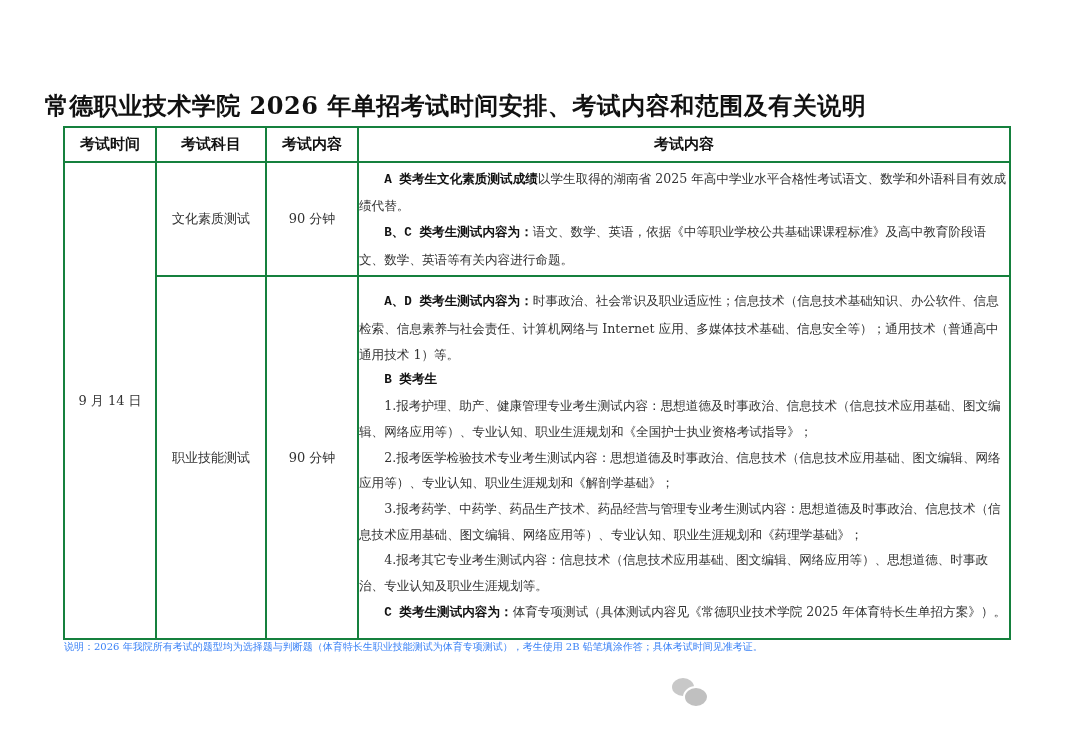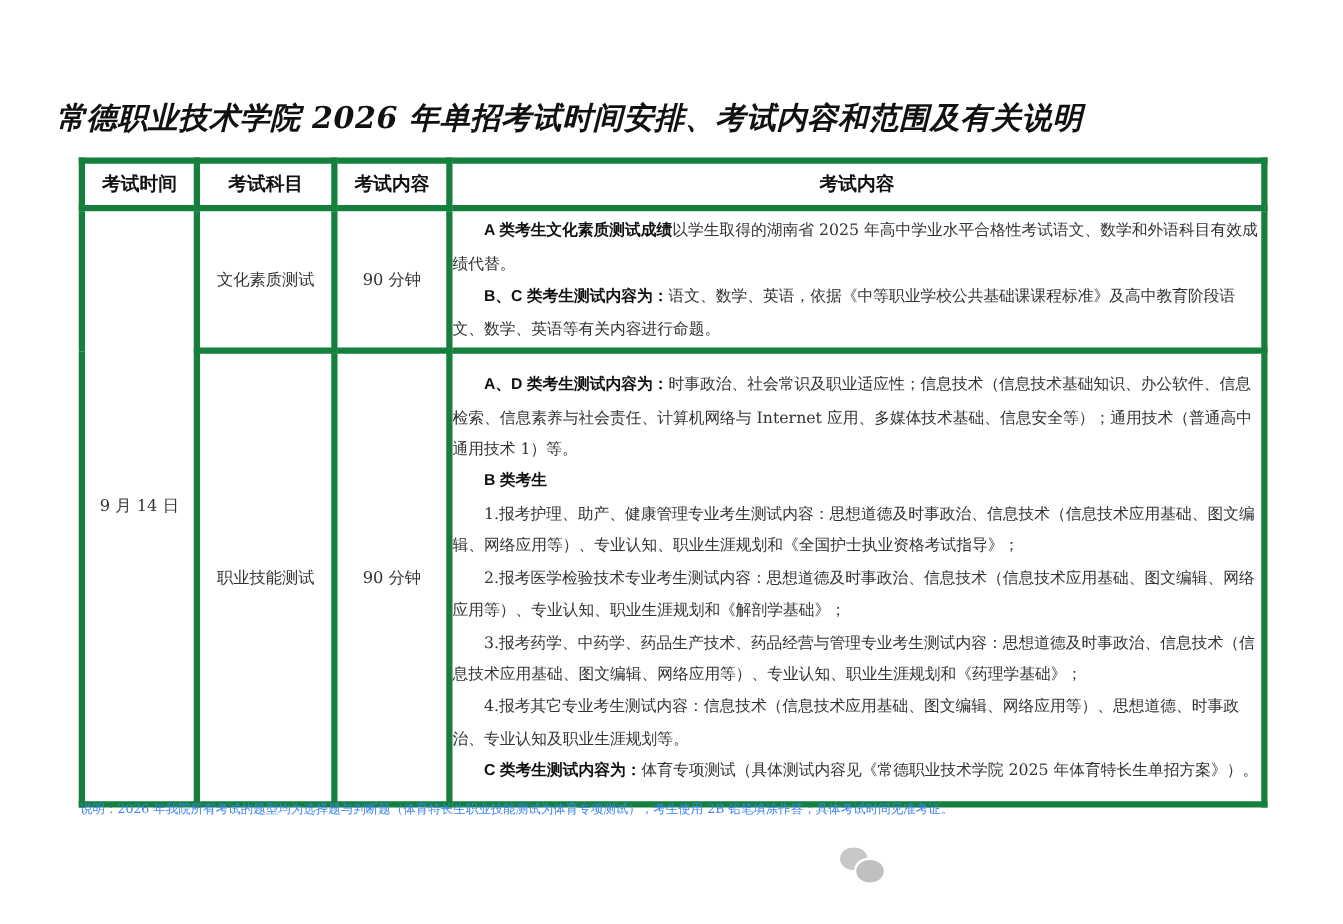--- a/index.html
+++ b/index.html
@@ -1,28 +1,28 @@
 <!DOCTYPE html>
 <html><head>
 <meta charset="utf-8">
 <style>
   html, body { margin: 0; padding: 0; background: #ffffff; }
   body { width: 1074px; height: 739px; position: relative; overflow: hidden;
          font-family: "DejaVu Serif", "Liberation Serif", serif; color: #1a1a1a; }
-  .title { position: absolute; left: 0; top: 78px; width: 911px; text-align: center;
-           font-size: 24px; font-weight: bold; letter-spacing: 0.5px; color: #111; font-style: italic; }
+  .title { position: absolute; left: 0; top: 90px; width: 911px; text-align: center;
+           font-size: 24px; font-weight: bold; letter-spacing: 0.5px; color: #111; }
   table.sched { position: absolute; left: 63px; top: 126px; width: 946px;
                 border-collapse: collapse; table-layout: fixed; font-size: 13px; }
-  table.sched td, table.sched th { border: 5px solid #15803d; padding: 0; }
+  table.sched td, table.sched th { border: 2px solid #15803d; padding: 0; }
   table.sched th { height: 33px; font-size: 15px; font-weight: bold; color: #111;
                    font-family: "DejaVu Sans", "Liberation Sans", sans-serif; text-align: center; }
   td.center { text-align: center; vertical-align: middle; color: #333; margin-top: 28px; }
   td.content { padding: 8px 10px 4px 6px; line-height: 25.7px; color: #333; font-size: 12.6px; }
   .p { text-indent: 2em; margin: 0; }
-  .b { font-weight: bold; color: #111; font-family: Liberation Sans, sans-serif; }
+  .b { font-weight: bold; color: #111; font-family: Liberation Mono, monospace; }
   .note { position: absolute; left: 64px; top: 640px; font-size: 10px; color: #3b82f6; white-space: nowrap; }
   .watermark { position: absolute; left: 672px; top: 676px; display: flex; align-items: center;
                color: #bdbdbd; font-family: "DejaVu Sans", "Liberation Sans", sans-serif; font-size: 26px; }
   .wm-icon { width: 34px; height: 30px; position: relative; margin-right: 10px; }
   .bub1 { position: absolute; left: 0; top: 2px; width: 22px; height: 18px; border-radius: 50%; background: #c8c8c8; }
   .bub2 { position: absolute; left: 11px; top: 10px; width: 22px; height: 18px; border-radius: 50%; background: #c0c0c0; border: 2px solid #fff; }
 </style>
 </head>
 <body>
 

